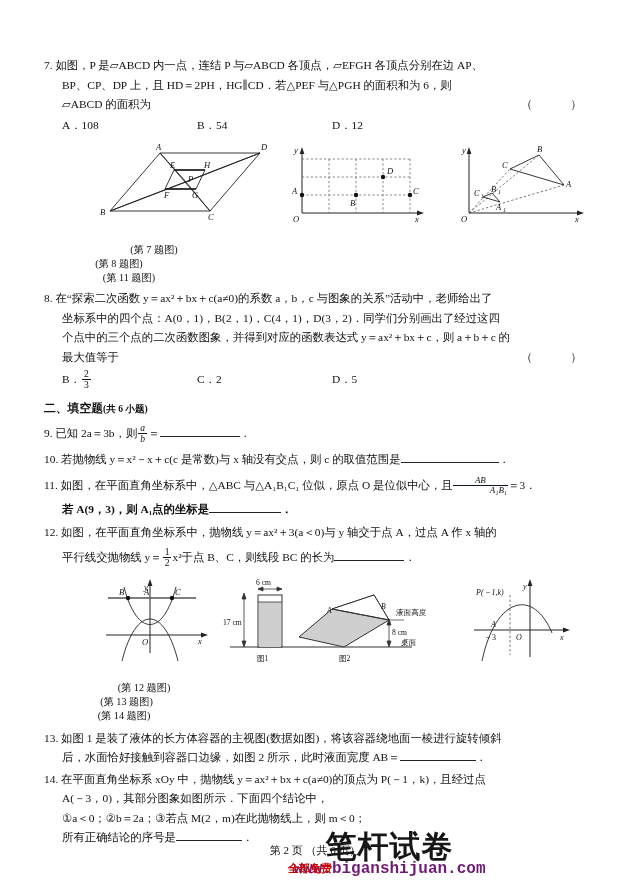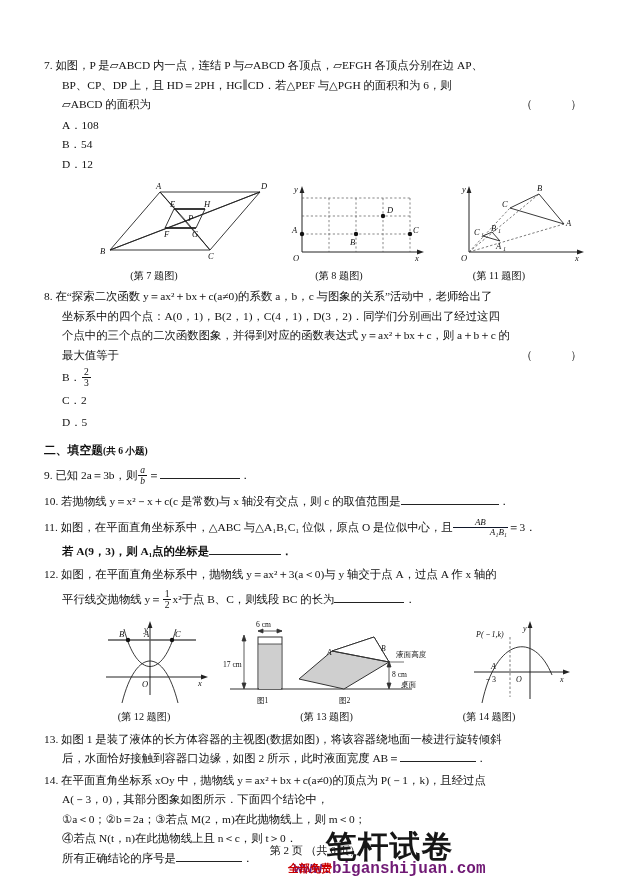--- a/index.html
+++ b/index.html
@@ -12,36 +12,36 @@
     overflow:hidden;
   }
   .page{position:relative;width:513px;height:896px;}
   .content{position:absolute;left:44px;top:56px;width:546px;}
 
   .q{ font-size:11.4px; line-height:19.5px; margin-bottom:2px; }
   .q .num{ display:inline-block; }
   .indent{ padding-left:18px; }
   .mi{ font-family:"Liberation Serif","DejaVu Serif",serif; font-style:italic; }
   .blank{ display:inline-block; border-bottom:1px solid #222; height:11px; }
-  .choices{ display:flex; font-size:11.4px; padding-left:18px; margin-top:1px;flex-direction:column;}
+  .choices{ display:flex; font-size:11.4px; padding-left:18px; margin-top:1px;}
   .choices > div{ width:135px; }
   .paren{ float:right; font-size:11.4px; letter-spacing:8px;}
 
   .frac{ display:inline-block; vertical-align:-0.55em; text-align:center; font-size:9.6px; line-height:1.08; margin:0 1px;}
   .frac .t{ display:block; border-bottom:1px solid #111; padding:0 2px;}
   .frac .b{ display:block; padding:0 2px;}
   .fracs{ display:inline-block; vertical-align:-0.5em; text-align:center; font-size:9px; line-height:1.05;}
   .fracs .t{display:block; border-bottom:1px solid #0f172a; padding:0 1px;}
   .fracs .b{display:block; padding:0 1px;margin-left:36px;}
 
   .sechead{ font-size:11.8px; font-weight:bold; margin:10px 0 4px 0;}
   .sechead .small{ font-size:9.6px; font-weight:bold;}
 
   .figrow{ position:relative; height:auto; }
-  .figcaps{ display:flex; font-size:10.2px; margin-top:1px;}
+  .figcaps{ display:flex; font-size:10.2px; margin-top:14px;flex-direction:column;}
   .figcaps div{ text-align:center; }
 
   .footer{
     position:absolute; left:0; top:843px; width:630px; text-align:center;
     font-size:11px;
   }
   .wm{ position:absolute; right:16px; top:830px; width:215px; text-align:center;}
   .wm .big{ font-family:"DejaVu Sans","Liberation Sans",sans-serif; font-weight:bold; font-size:31px; letter-spacing:1px; color:#161616; line-height:32px;}
   .wm .url{ font-family:Liberation Mono, monospace; font-weight:bold; font-size:16px; color:#701a75; line-height:17px; margin-top:-1px;}
   .wm .badge{ position:absolute; left:6px; top:31px; font-size:11px; color:#c00; font-family:"DejaVu Sans","Liberation Sans",sans-serif; font-weight:bold; }
@@ -307,21 +307,20 @@
     </div>
   </div>
 
   <div class="q" style="margin-top:2px;">
     <div>
       <span class="num">14.</span>
       <span>在平面直角坐标系 xOy 中，抛物线 y＝ax²＋bx＋c(a≠0)的顶点为 P(－1，k)，且经过点</span>
     </div>
     <div class="indent">A(－3，0)，其部分图象如图所示．下面四个结论中，</div>
     <div class="indent">①a＜0；②b＝2a；③若点 M(2，m)在此抛物线上，则 m＜0；</div>
-    <div class="indent">④若点 N(t，n)在此抛物线上且 n＜c，则 t＞0．</div>
     <div class="indent">
       <span>所有正确结论的序号是</span><span class="blank" style="width:66px;"></span><span>．</span>
     </div>
   </div>
 
 </div>
 
 <div class="footer">第 2 页  （共 6 页）</div>
 
 <div class="wm">

